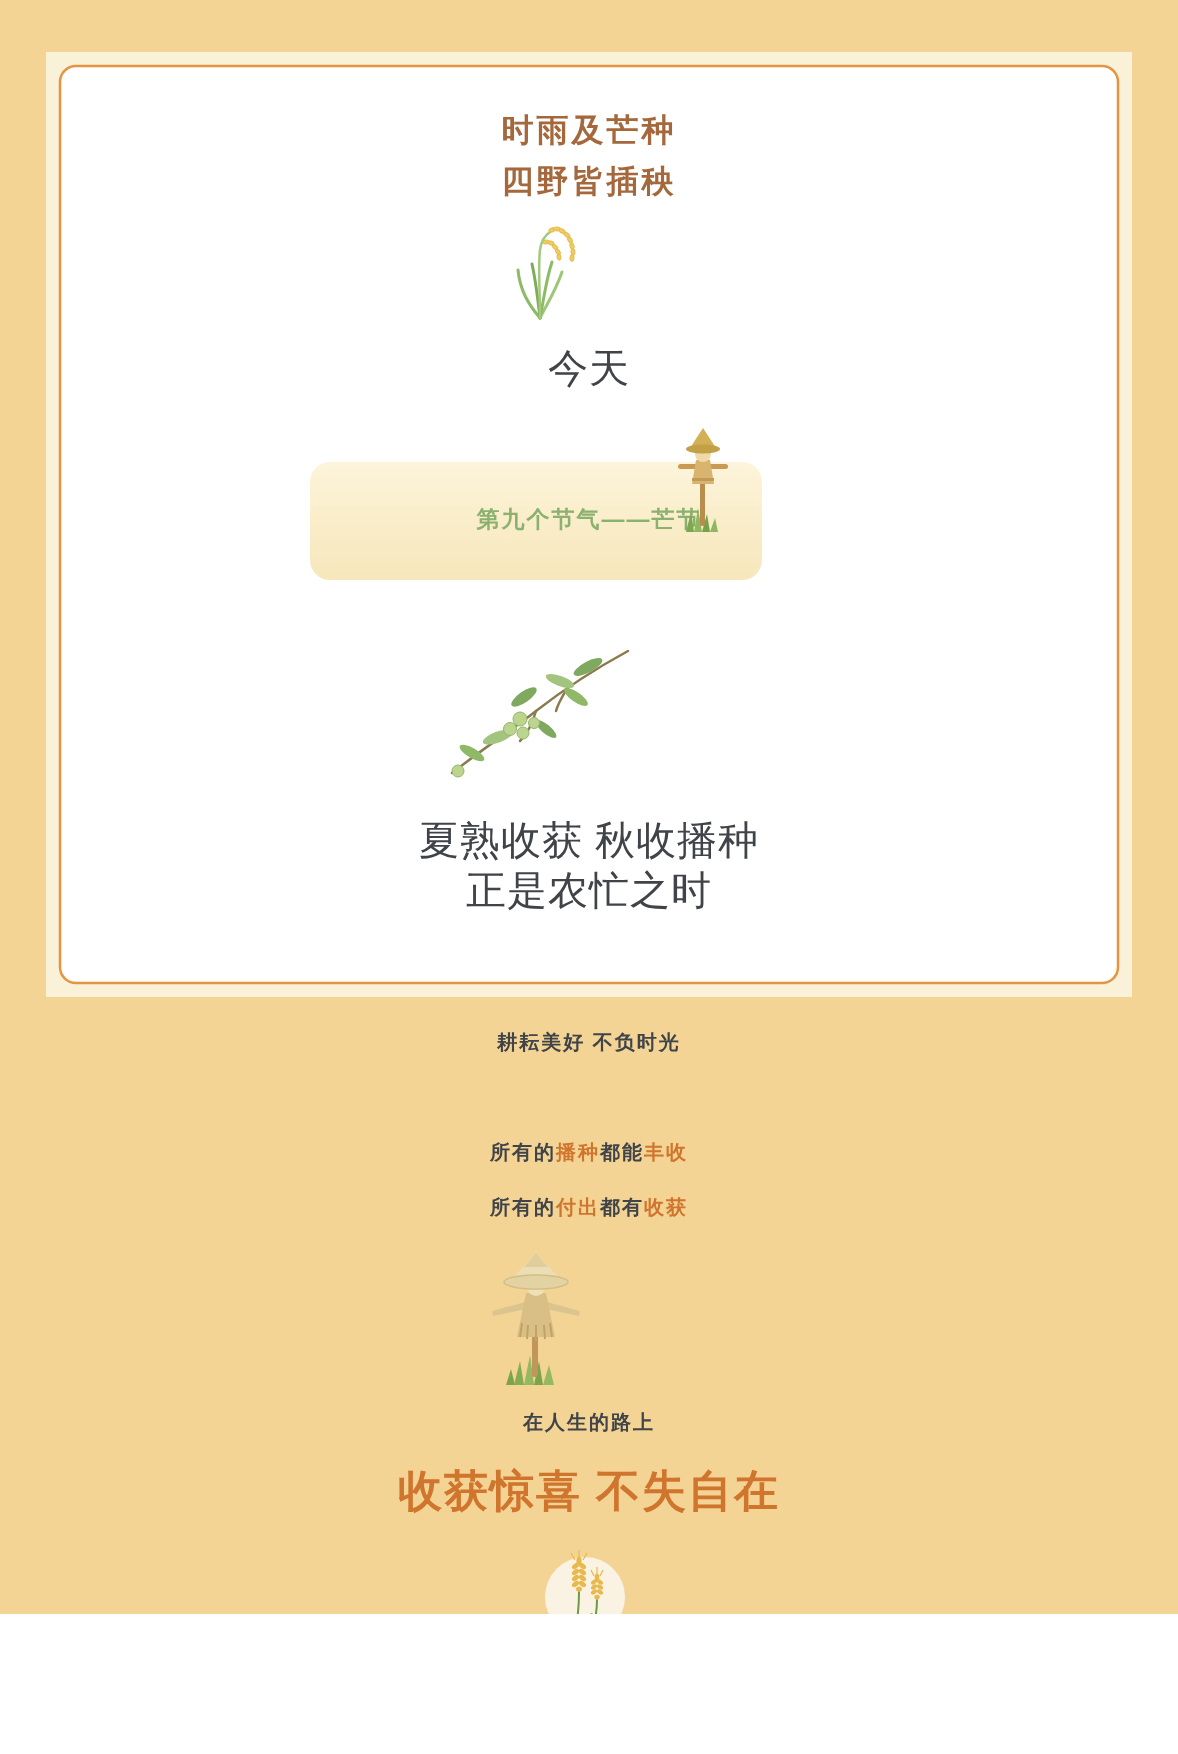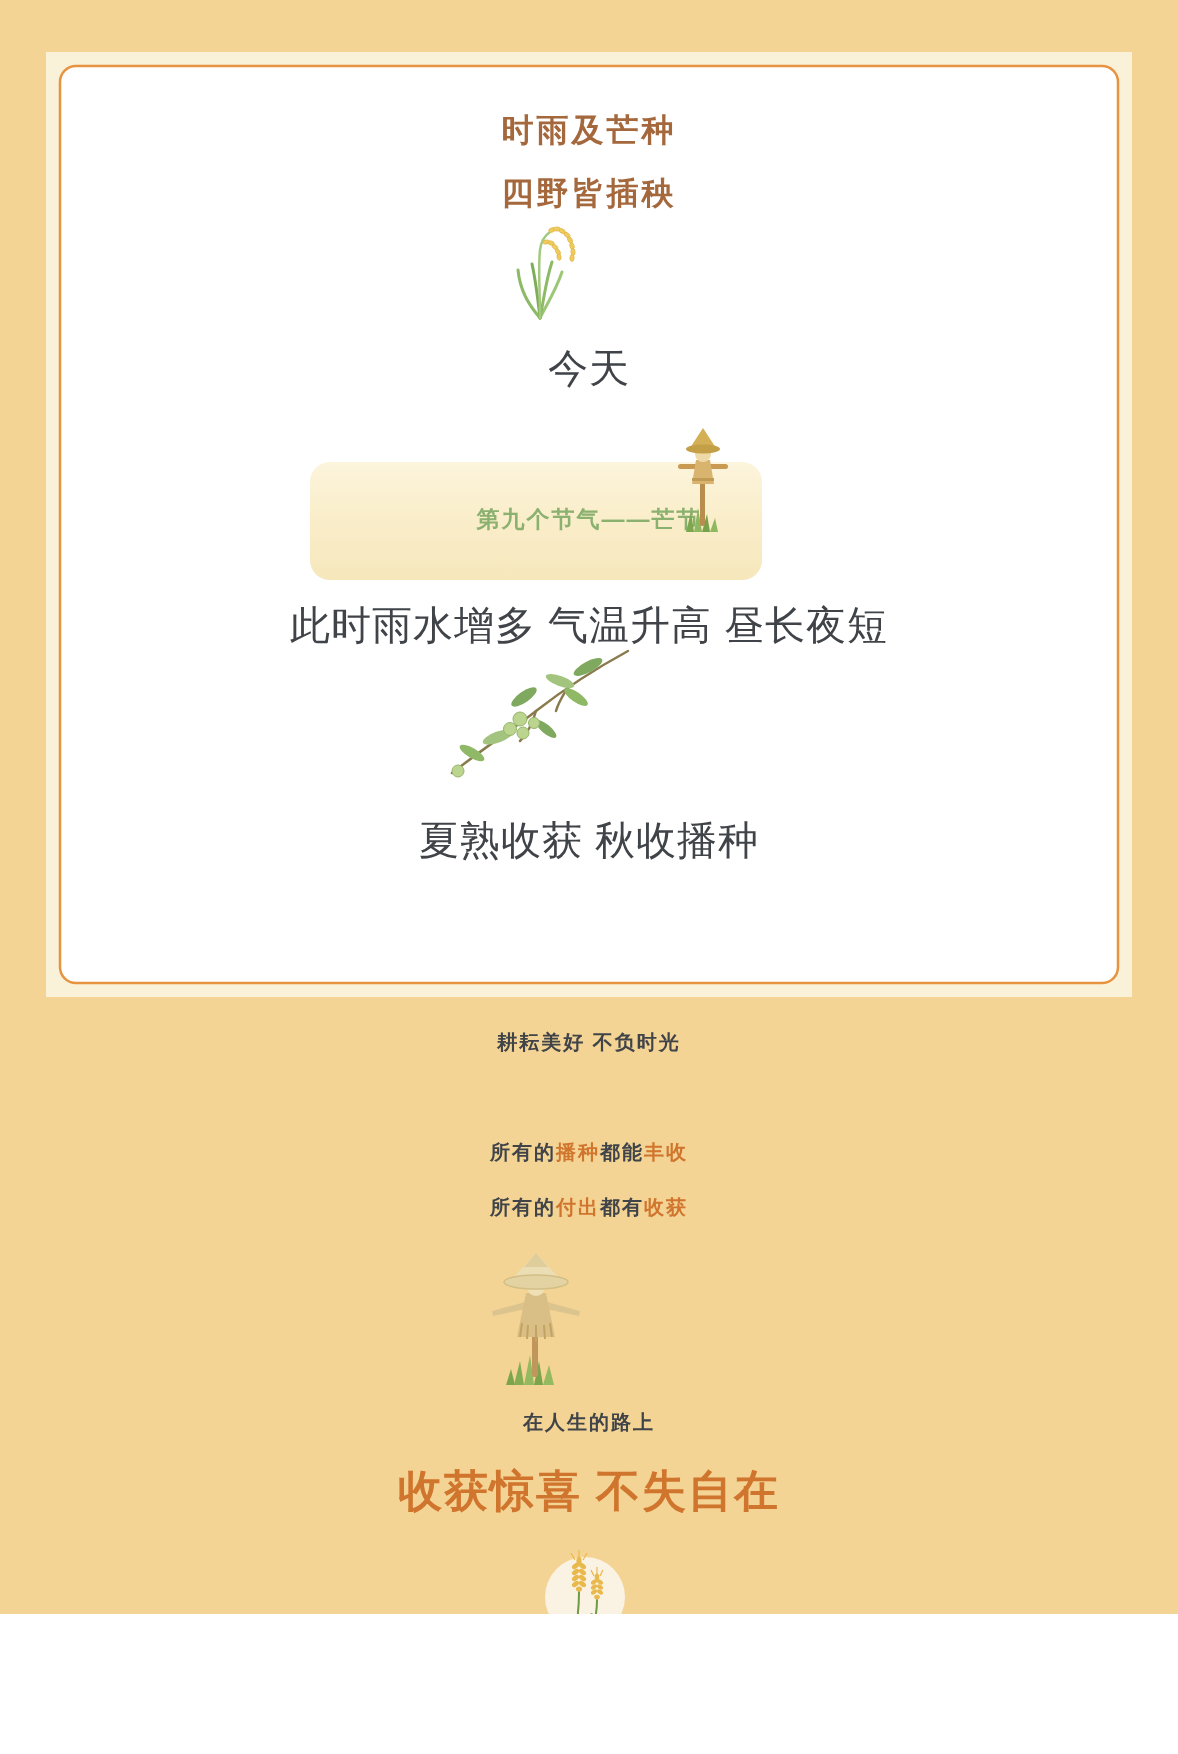--- a/index.html
+++ b/index.html
@@ -40,21 +40,21 @@
 <body>
 
 <div class="page">
 
   <div class="card">
     <svg class="frame-svg" width="1086" height="945" viewBox="0 0 1086 945">
       <path d="M14,30 A16 16 0 0 1 30,14 L1056,14 A16 16 0 0 1 1072,30 L1072,915 A16 16 0 0 1 1056,931 L30,931 A16 16 0 0 1 14,915 Z" fill="#FFFFFF" stroke="#E79440" stroke-width="2.5"></path>
     </svg>
 
     <div class="line t-brown" style="top:60px">时雨及芒种</div>
-    <div class="line t-brown" style="top:123px">四野皆插秧</div>
+    <div class="line t-brown" style="top:111px">四野皆插秧</div>
 
     <svg class="illu" style="left:436px;top:168px" width="110" height="100" viewBox="0 0 110 100">
       <g fill="none" stroke-linecap="round">
         <path d="M58,98 C46,84 38,70 36,50" stroke="#8DBA66" stroke-width="3"></path>
         <path d="M58,98 C66,82 74,70 80,52" stroke="#9CC777" stroke-width="3"></path>
         <path d="M58,98 C56,80 54,62 50,44" stroke="#7EAD58" stroke-width="3"></path>
         <path d="M58,98 C62,78 64,60 70,42" stroke="#8DBA66" stroke-width="3"></path>
         <path d="M58,98 C58,70 56,48 58,30 C59,22 62,16 68,12" stroke="#A3C97E" stroke-width="2.5"></path>
       </g>
       <g fill="#F0CC5C" stroke="#E0B84A" stroke-width="0.8">
@@ -86,21 +86,20 @@
       <polygon points="52,106 57,92 60,106" fill="#8FB75F"></polygon>
       <rect x="42" y="56" width="5" height="44" rx="2" fill="#B98D4E"></rect>
       <rect x="20" y="38" width="50" height="5" rx="2.5" fill="#C99B52"></rect>
       <path d="M38,34 L52,34 L56,58 L34,58 Z" fill="#D9B46E"></path>
       <rect x="34" y="52" width="22" height="3" fill="#C19A55"></rect>
       <circle cx="45" cy="28" r="8" fill="#EFD9A6"></circle>
       <polygon points="45,2 32,22 58,22" fill="#D3AF55"></polygon>
       <ellipse cx="45" cy="23" rx="17" ry="4.5" fill="#C39F47"></ellipse>
     </svg>
 
-    <div class="line t-body" style="top:550px">此时雨水增多 气温升高 昼长夜短</div>
 
     <svg class="illu" style="left:382px;top:593px" width="210" height="145" viewBox="0 0 210 145">
       <g fill="none" stroke="#8A7B4F" stroke-width="2.5" stroke-linecap="round">
         <path d="M200,6 C165,25 135,45 108,66 C88,82 60,100 24,128"></path>
         <path d="M108,66 C104,80 100,88 92,96"></path>
         <path d="M140,42 C134,52 130,58 128,66"></path>
       </g>
       <g>
         <ellipse cx="160" cy="22" rx="16" ry="5.5" transform="rotate(-28 160 22)" fill="#7FA95F"></ellipse>
         <ellipse cx="132" cy="36" rx="15" ry="5" transform="rotate(20 132 36)" fill="#A2C47E"></ellipse>
@@ -113,20 +112,21 @@
       <g fill="#BBD48E" stroke="#97B56A" stroke-width="1">
         <circle cx="92" cy="74" r="7"></circle>
         <circle cx="82" cy="84" r="6.5"></circle>
         <circle cx="95" cy="88" r="6"></circle>
         <circle cx="106" cy="78" r="5.5"></circle>
         <circle cx="30" cy="126" r="6"></circle>
       </g>
     </svg>
 
     <div class="line t-body" style="top:765px">夏熟收获 秋收播种</div>
+    <div class="line t-body" style="top:815px">正是农忙之时</div>
   </div>
 
   <div class="line f-dark" style="top:1031px">耕耘美好 不负时光</div>
 
   <div class="line f-dark" style="top:1141px"><span>所有的</span><span class="accent">播种</span><span>都能</span><span class="accent">丰收</span></div>
 
   <div class="line f-dark" style="top:1196px"><span>所有的</span><span class="accent">付出</span><span>都有</span><span class="accent">收获</span></div>
 
   <svg class="illu" style="left:476px;top:1249px" width="120" height="140" viewBox="0 0 120 140">
     <polygon points="30,136 35,120 39,136" fill="#7CA44C"></polygon>

